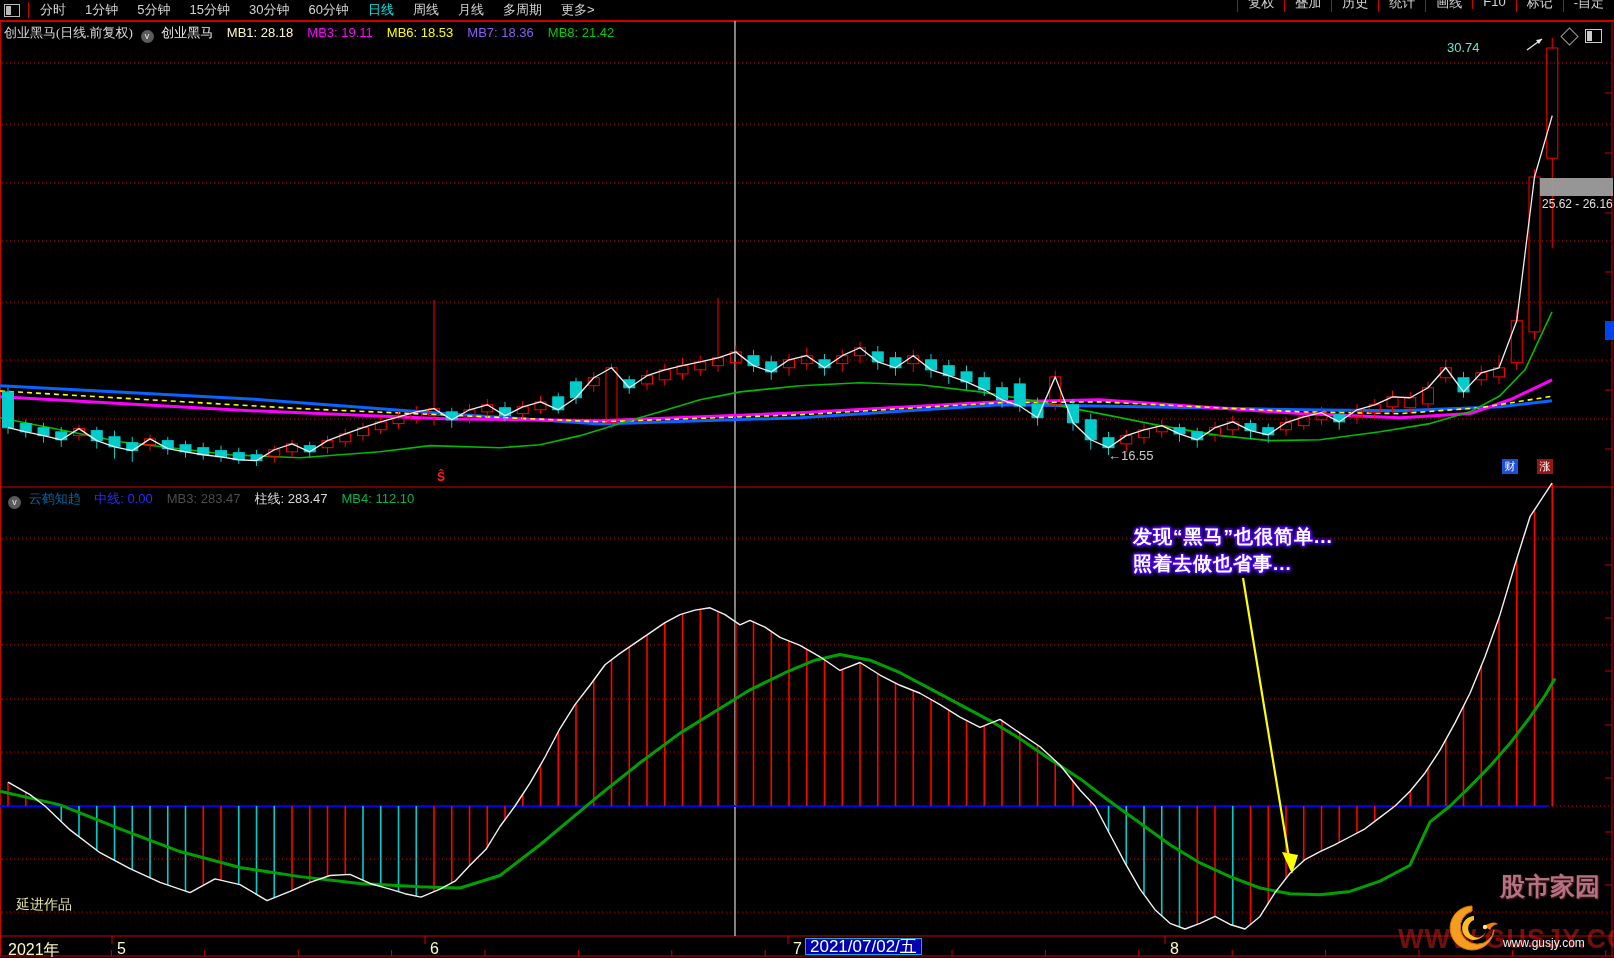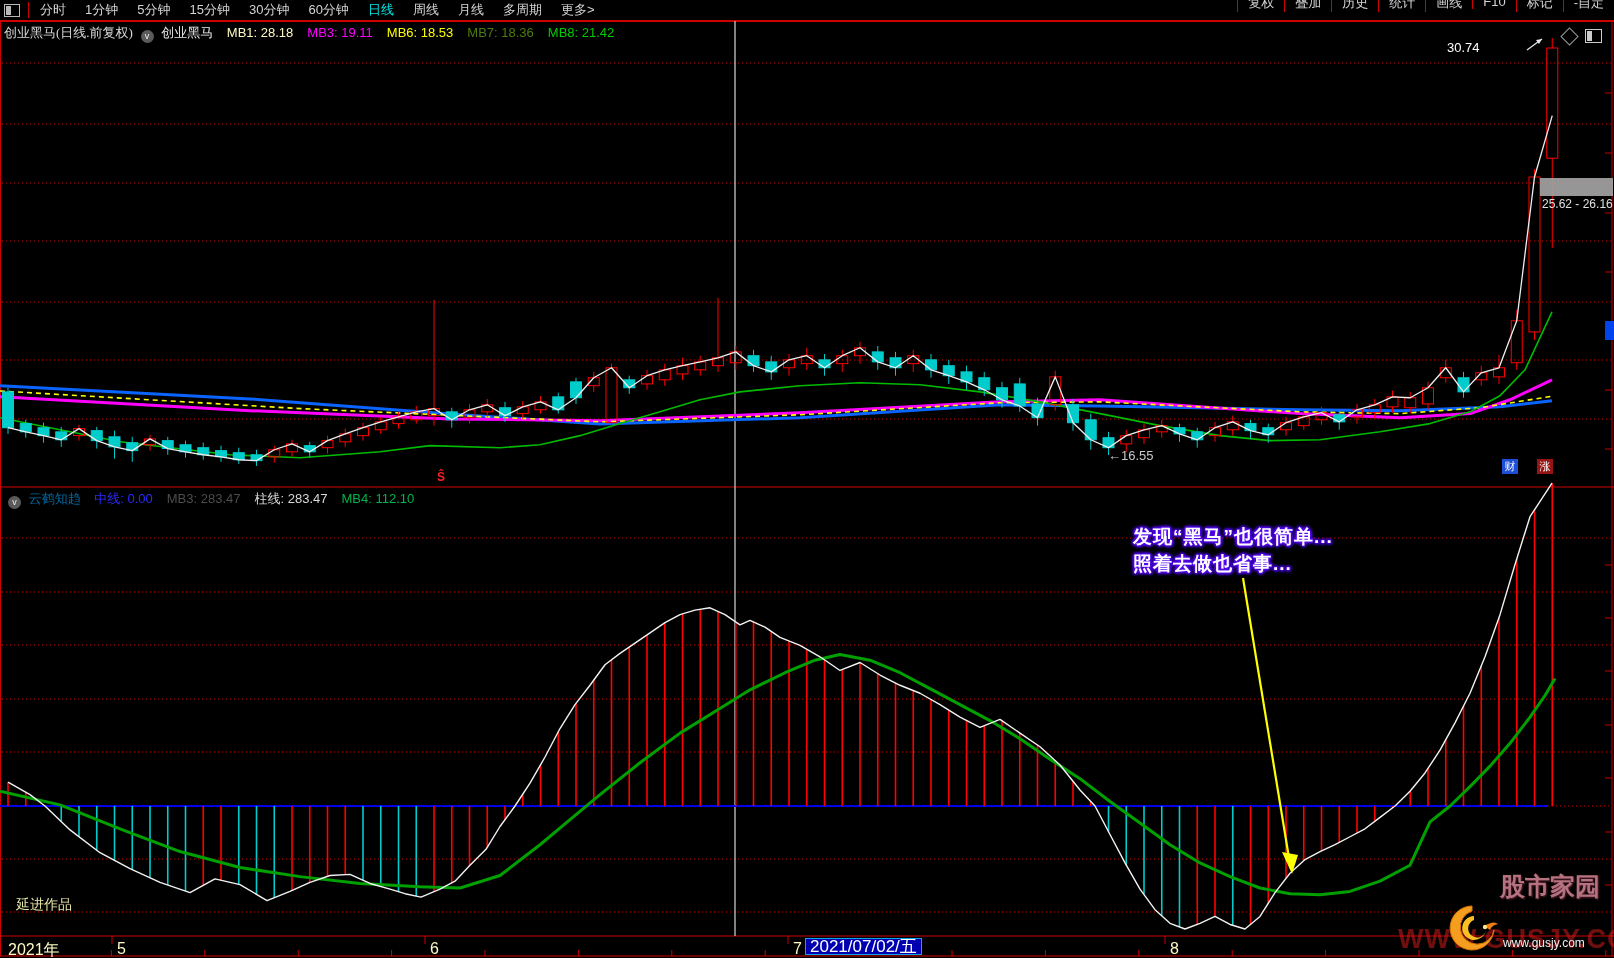--- a/index.html
+++ b/index.html
@@ -24,21 +24,21 @@
   .kv{margin-right:14px;}
   
   .tl-label{position:absolute;font-size:16px;color:#fef9c3;}
   #datebox{position:absolute;background:#0000b0;border:1px solid #0ea5e9;color:#fff;font-size:17px;
     padding:0 4px;line-height:15px;}
   
   #note{left:1133px;top:523px;font-size:19px;font-weight:700;color:#fff;line-height:27px;letter-spacing:1px;
     text-shadow:0 0 3px #5308f0,0 0 3px #5308f0,0 0 5px #5308f0,1px 1px 3px #5308f0,-1px -1px 3px #5308f0,
     1px -1px 3px #5308f0,-1px 1px 3px #5308f0;}
   #low-label{left:1108px;top:448px;color:#c8c8c8;font-size:13px;}
-  #hi-label{left:1447px;top:40px;color:#ffffff;font-size:13px;}
+  #hi-label{left:1447px;top:40px;color:#5eead4;font-size:13px;}
   #range-label{left:1542px;top:197px;color:#e0e0e0;font-size:12px;}
   #sell-marker{left:437px;top:470px;color:#ff2020;font-size:12px;font-weight:700;}
   .badge{position:absolute;width:16px;height:15px;color:#fff;font-size:11px;line-height:15px;text-align:center;}
   #badge-cai{left:1502px;top:459px;background:#1d4ed8;}
   #badge-zhang{left:1537px;top:459px;background:#951414;}
   #credit{left:16px;top:896px;color:#e6e6a8;font-size:14px;}
   
   #wm-big{left:1398px;top:924px;font-size:27px;font-weight:700;color:rgba(205,25,25,.55);letter-spacing:1px;}
   #wm-brand{left:1500px;top:851px;font-size:25px;font-weight:700;color:#b4737f;text-shadow:1px 1px 2px #5c2230;margin-top:19px;}
   #wm-url{left:1503px;top:936px;font-size:12px;color:#f0f0f0;}
@@ -79,21 +79,21 @@
         <span class="tbi">标记</span>
         <span class="tbi">-自定</span>
       </div>
   </div>
   <div class="abs" id="topline"></div>
 
   <div class="abs hdr" style="left:4px;top:24px;">
     <span style="color:#d9d9d9;font-family:Liberation Serif, serif;">创业黑马(日线.前复权)</span>
     <span class="circ">v</span>
     <span style="color:#e8e8e8;margin-right:10px;">创业黑马</span>
-    <span id="hdr-values"><span class="kv" style="color: #fef9c3;">MB1: 28.18</span><span class="kv" style="color: rgb(255, 0, 255);">MB3: 19.11</span><span class="kv" style="color: rgb(255, 255, 0);">MB6: 18.53</span><span class="kv" style="color: #4d7c0f;">MB7: 18.36</span><span class="kv" style="color: rgb(0, 204, 0);">MB8: 21.42</span></span>
+    <span id="hdr-values"><span class="kv" style="color: #fef9c3;">MB1: 28.18</span><span class="kv" style="color: rgb(255, 0, 255);">MB3: 19.11</span><span class="kv" style="color: rgb(255, 255, 0);">MB6: 18.53</span><span class="kv" style="color: #8b5cf6;">MB7: 18.36</span><span class="kv" style="color: rgb(0, 204, 0);">MB8: 21.42</span></span>
   </div>
 
   <div class="abs hdr" style="left:4px;top:490px;">
     <span class="circ">v</span>
     <span style="color:#0369a1;margin-right:10px;">云鹤知趋</span>
     <span id="p2-values"><span class="kv" style="color: rgb(42, 42, 255);">中线: 0.00</span><span class="kv" style="color: rgb(77, 77, 77);">MB3: 283.47</span><span class="kv" style="color: rgb(216, 216, 216);">柱线: 283.47</span><span class="kv" style="color: rgb(0, 180, 75); margin-top: 8px;">MB4: 112.10</span></span>
   </div>
 
   <svg id="chart" width="1614" height="958">
       <line x1="0.5" y1="21" x2="0.5" y2="956" stroke="#cc0000" stroke-width="1"></line>

